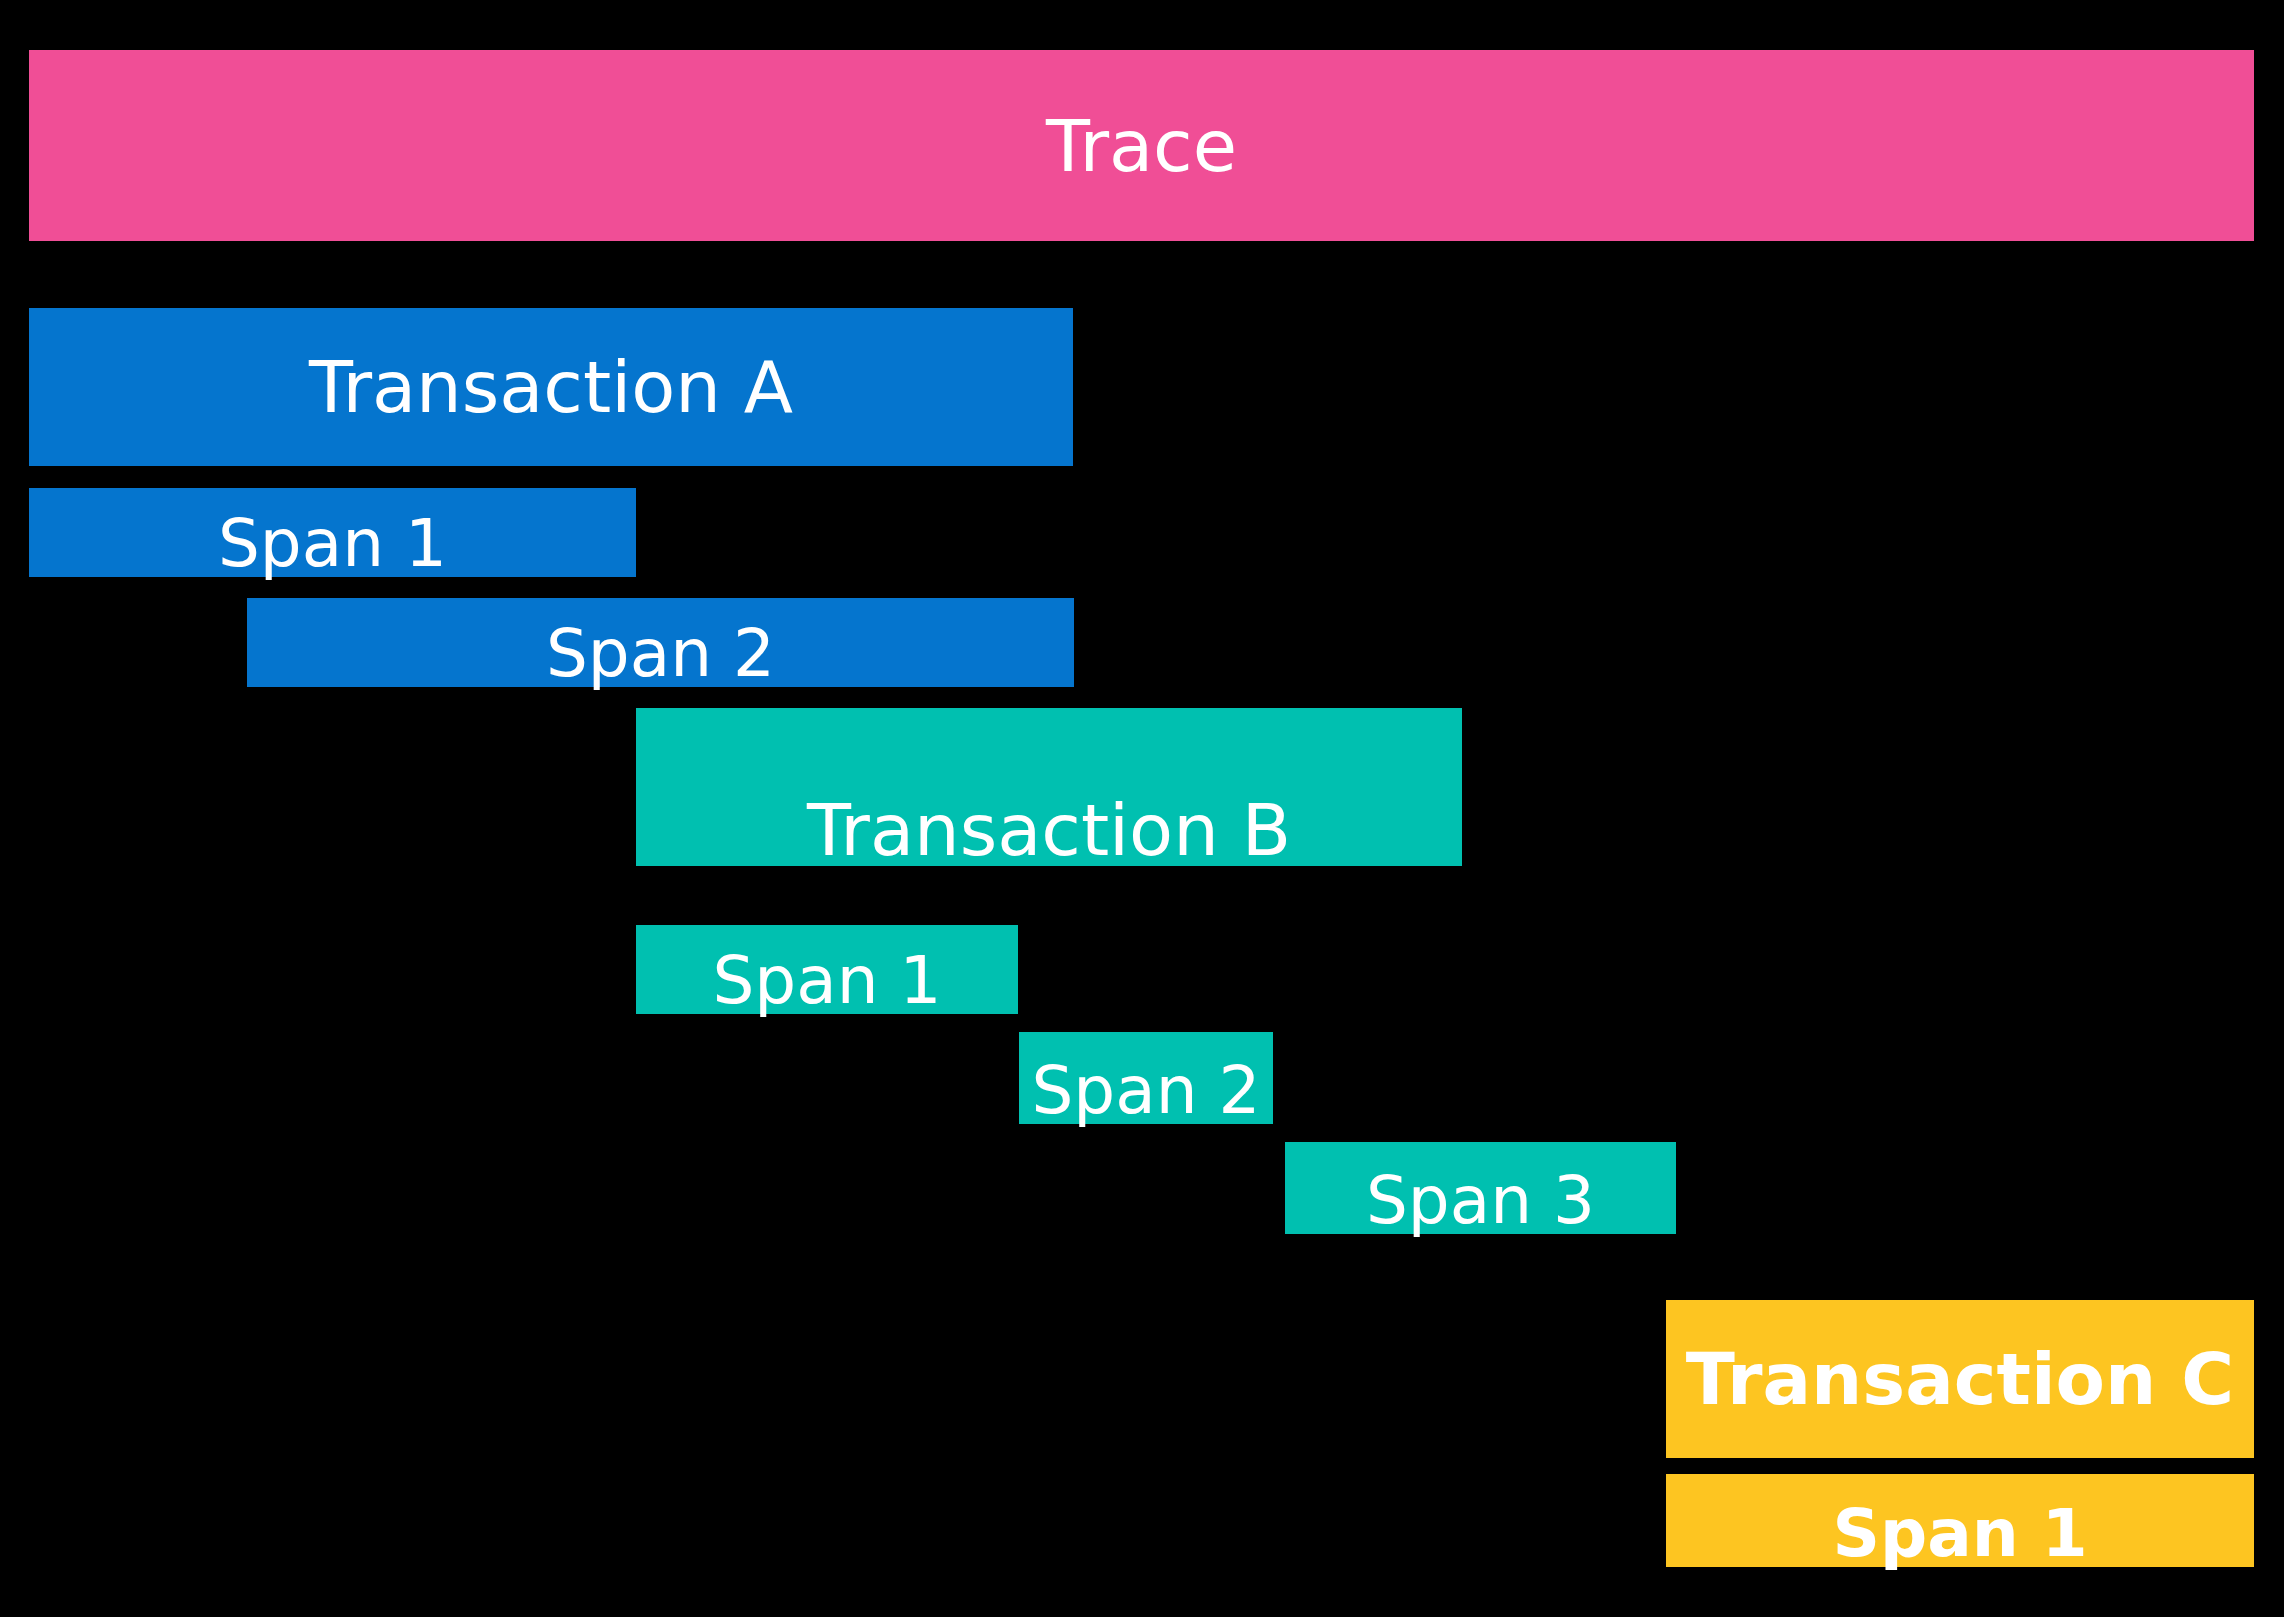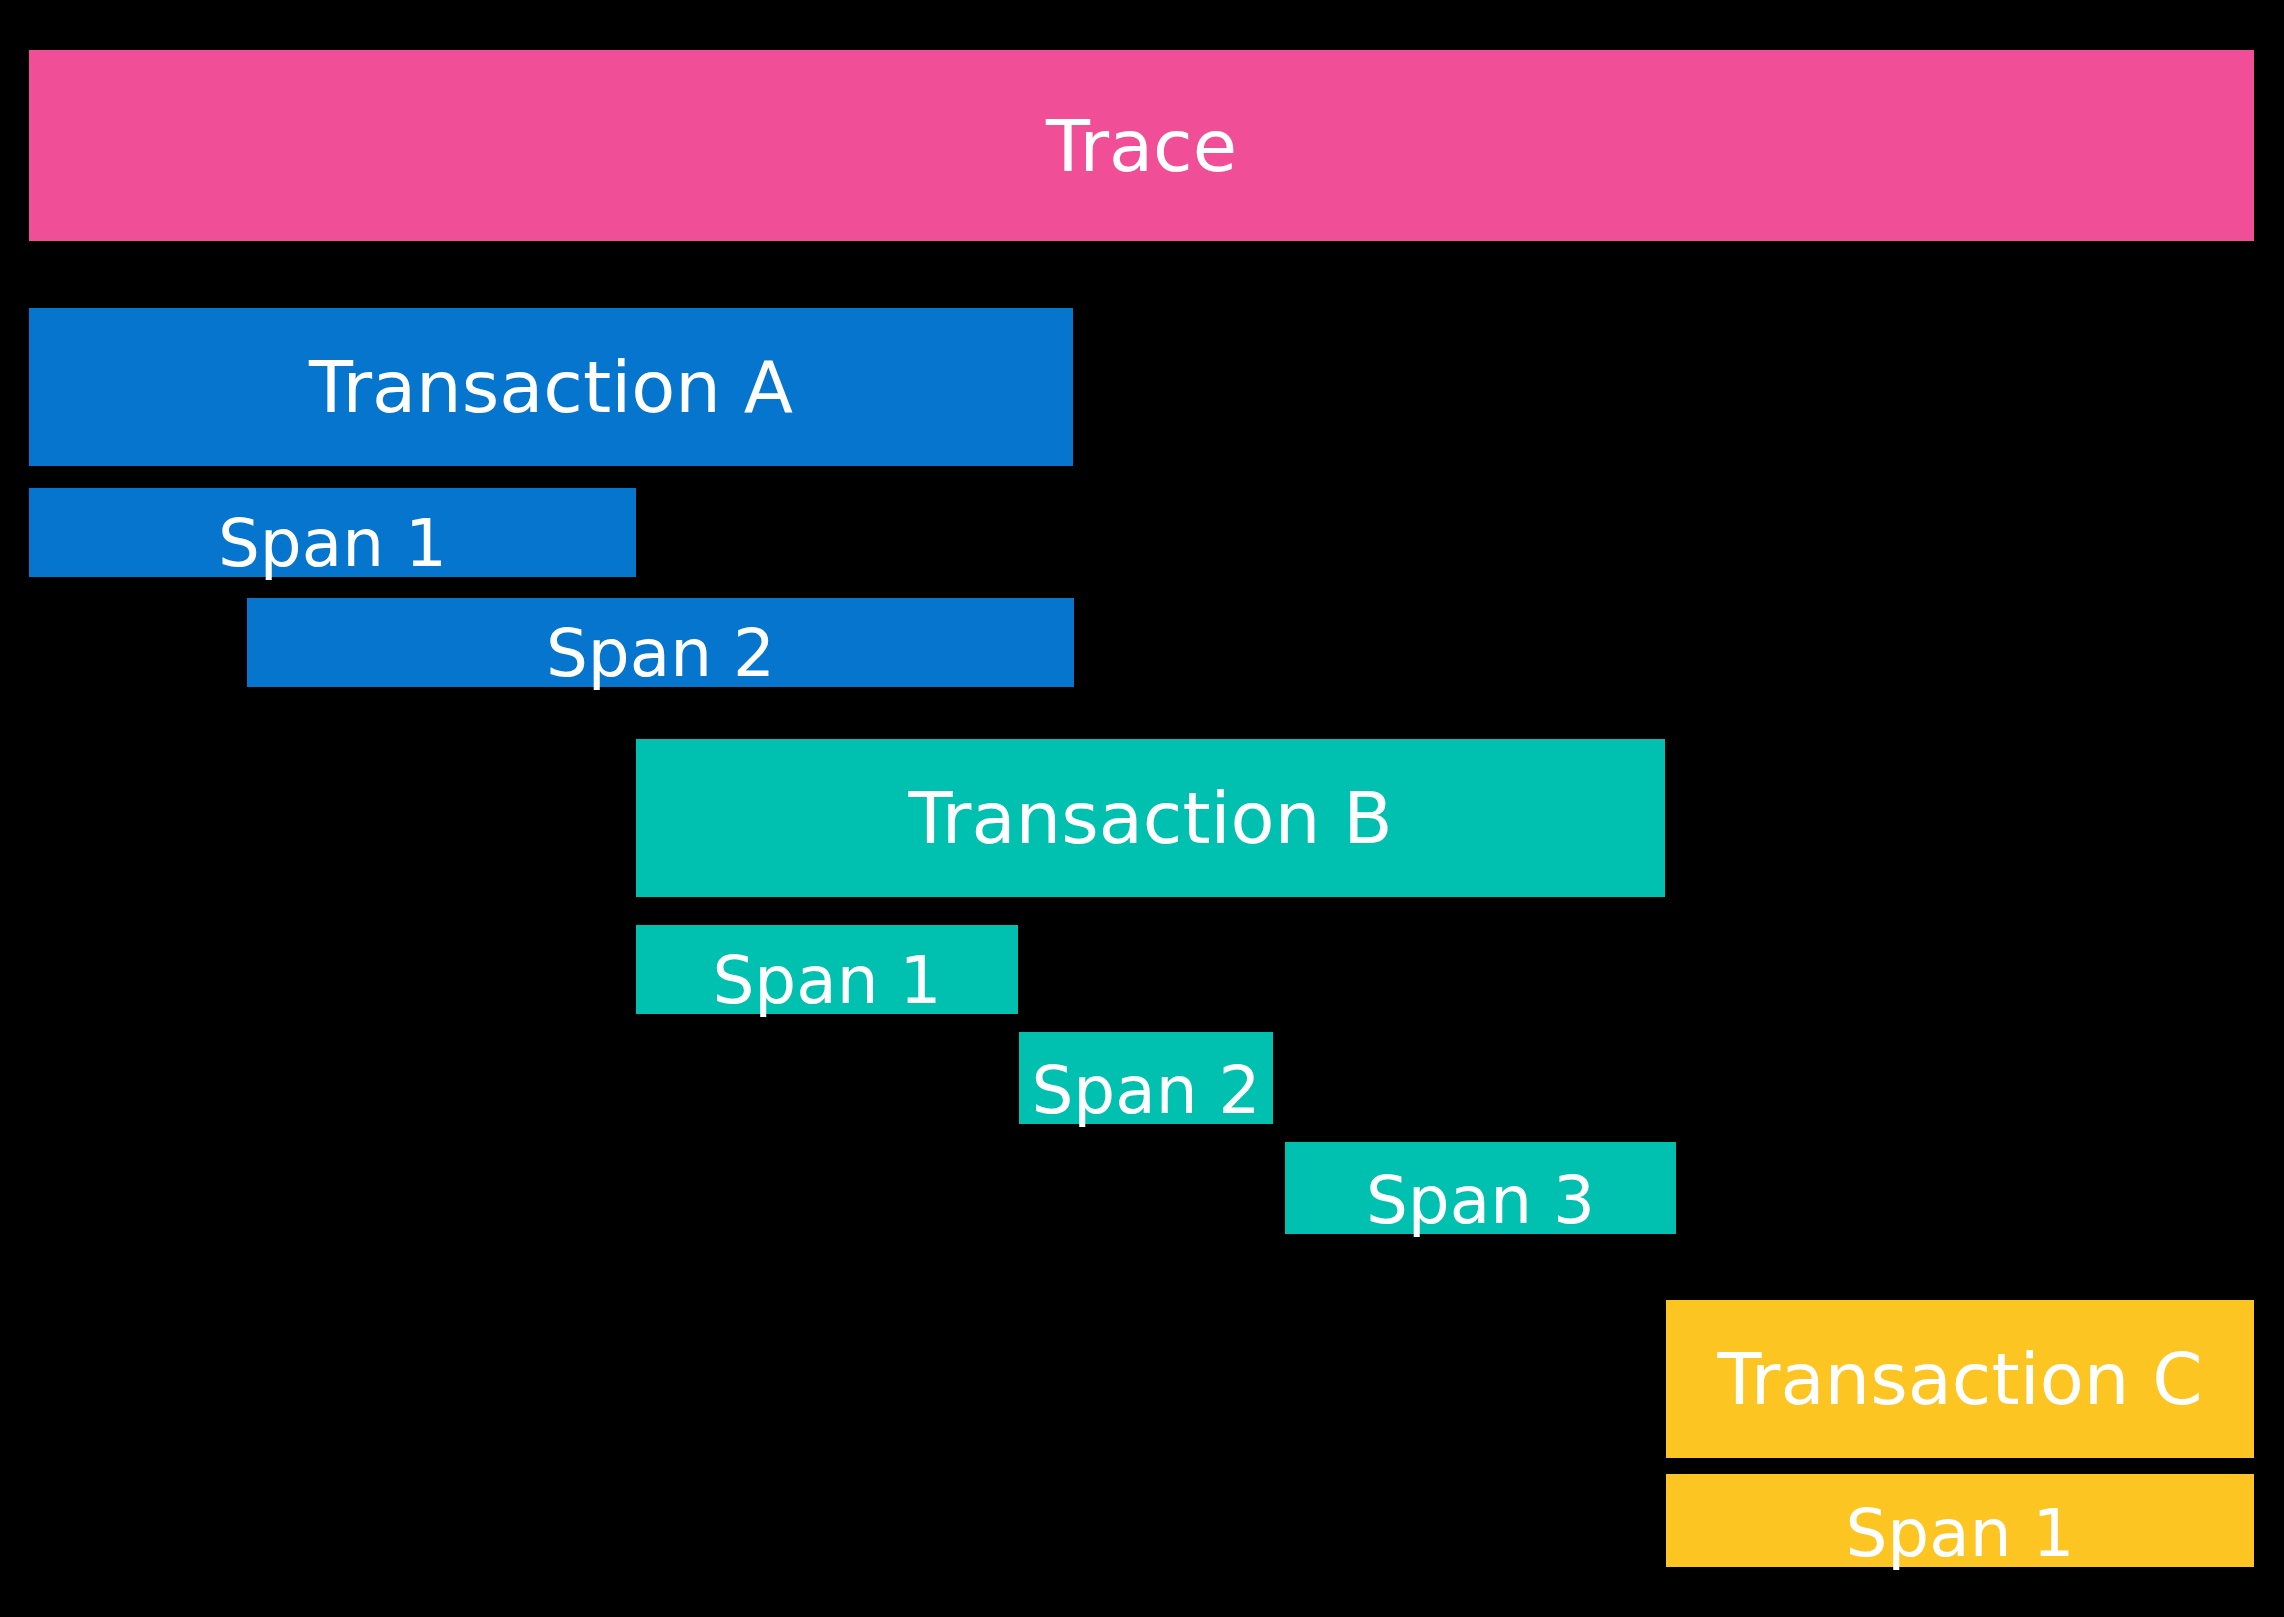--- a/index.html
+++ b/index.html
@@ -24,28 +24,28 @@
     font-weight: 500;
     line-height: 1;
     white-space: nowrap;
   }
   .bar.lg { font-size: 72px; }
   .bar.sm { font-size: 66px; align-items: flex-end; }
 
   .pink   { background: #F04E96; }
   .blue   { background: #0575CE; }
   .teal   { background: #00C0B0; }
-  .yellow { background: #FDC521; }
+  .yellow { background: #FDC521; font-weight: bold; }
 
   
   #trace         { left: 29px;   top: 50px;   width: 2225px; height: 191px; text-align: center; }
   #tx-a          { left: 29px;   top: 308px;  width: 1044px; height: 158px; }
   #tx-a-span-1   { left: 29px;   top: 488px;  width: 607px;  height: 89px; }
   #tx-a-span-2   { left: 247px;  top: 598px;  width: 827px; height: 89px; }
-  #tx-b          { left: 636px;  top: 739px;  width: 1029px; height: 158px; }
+  #tx-b          { left: 636px;  top: 708px;  width: 826px; height: 158px; align-items: flex-end; }
   #tx-b-span-1   { left: 636px;  top: 925px; width: 382px;  height: 89px; }
   #tx-b-span-2   { left: 1019px; top: 1032px; width: 254px;  height: 92px; }
   #tx-b-span-3   { left: 1274px; top: 1142px; width: 391px;  height: 92px; margin-left: 11px; }
   #tx-c          { left: 1666px; top: 1300px; width: 588px;  height: 158px; }
   #tx-c-span-1   { left: 1666px; top: 1474px; width: 588px;  height: 93px; }
 </style>
 </head>
 <body>
 
 <div class="canvas">

